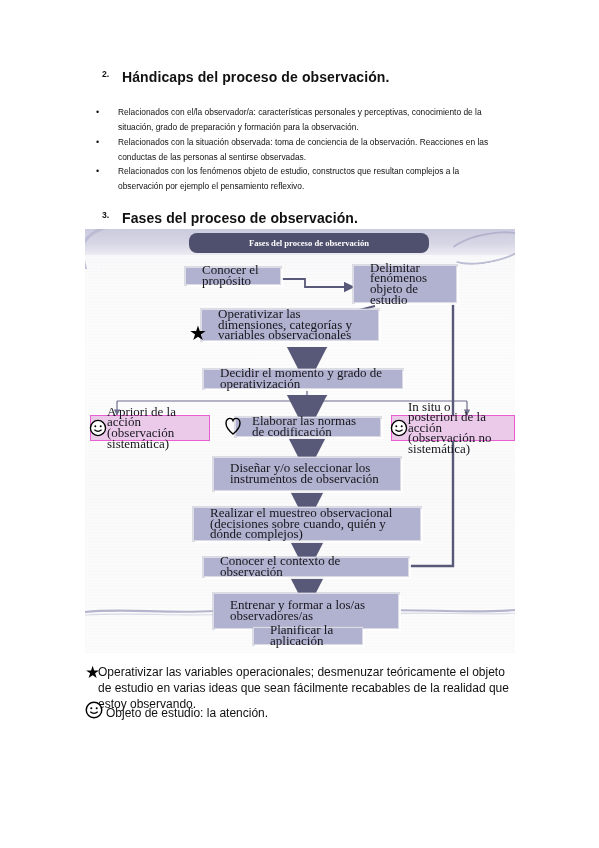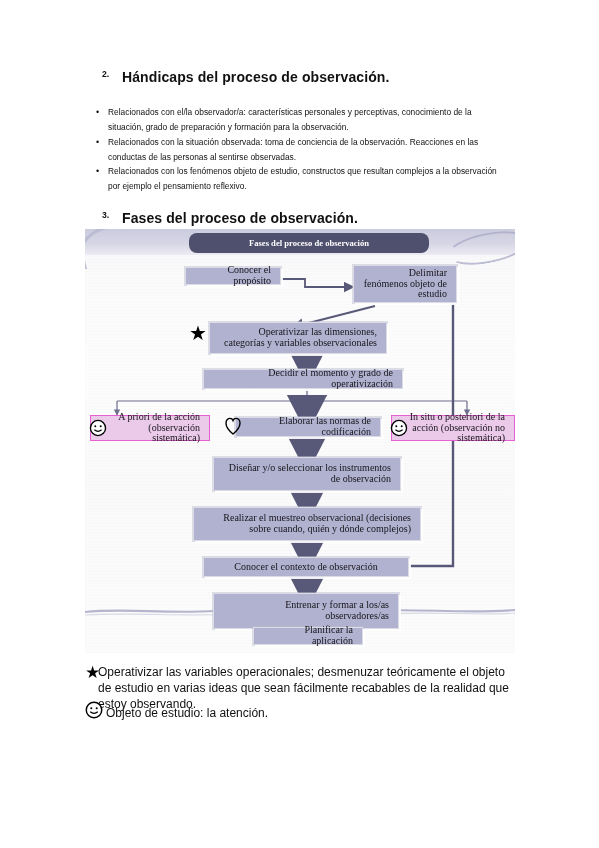--- a/index.html
+++ b/index.html
@@ -12,21 +12,21 @@
 
   
   .sec-head{
     position:absolute;font-size:14px;font-weight:bold;letter-spacing:.1px;
     white-space:nowrap;
   }
   .sec-num{position:absolute;font-size:8.6px;font-weight:bold;}
 
   .bullet-row{position:absolute;font-size:8.4px;line-height:14.6px;}
   .bullet-dot{position:absolute;left:0;top:0px;font-size:9px;line-height:14.6px;}
-  .bullet-txt{display:block;margin-left:12px;}
+  .bullet-txt{display:block;margin-left:22px;}
 
   .para{position:absolute;font-size:12px;line-height:16px;}
 
   
   .diagram{
     position:absolute;left:85px;top:229px;width:430px;height:424px;
     background:
       linear-gradient(180deg,#f7f7f9 0%,#fbfbfc 12%,#fdfdfd 35%,#fafafa 60%,#fcfcfc 100%);
     overflow:hidden;
   }
@@ -56,23 +56,23 @@
   .wave{
     position:absolute;left:0;width:100%;height:14px;
   }
 
   
   .node{
     position:absolute;background:#b1b1d0;
     border:1px solid #dcdce6;
     box-shadow:2px 2px 0 rgba(255,255,255,.9), 0 0 0 1px rgba(190,190,205,.5);
     color:#16161c;font-family:"Liberation Serif", serif;
-    font-size:10px;line-height:10.6px;text-align:right;
+    font-size:13px;line-height:10.6px;text-align:left;
     display:flex;align-items:center;justify-content:center;
-    padding:2px 9px;box-sizing:border-box;
+    padding:2px 16px;box-sizing:border-box;
   }
   .title-bar{
     position:absolute;background:#4f4f6e;border-radius:8px;
     color:#fff;font-family:"Liberation Serif", serif;font-weight:bold;
     font-size:8.6px;display:flex;align-items:center;justify-content:center;
   }
   .node.pink{
     background:#eac9e9;border:1.6px solid #e75fd0;box-shadow:none;
   }
 
@@ -162,21 +162,21 @@
 
       <path d="M324,337 L368,337 L368,62 L350,62" fill="none" stroke="#585878" stroke-width="2.4" marker-end="url(#ah)"></path>
     </svg>
 
     <div class="title-bar" style="left:104px;top:4px;width:240px;height:20px;">Fases del proceso de observación</div>
 
     <div class="node" style="left:100px;top:38px;width:96px;height:18px;">Conocer el propósito</div>
 
     <div class="node" style="left:268px;top:36px;width:104px;height:38px;">Delimitar fenómenos objeto de estudio</div>
 
-    <div class="node" style="left:116px;top:93px;width:178px;height:32px;margin-left:8px;">Operativizar las dimensiones, categorías y variables observacionales</div>
+    <div class="node" style="left:116px;top:80px;width:178px;height:32px;">Operativizar las dimensiones, categorías y variables observacionales</div>
     <span class="glyph" style="left:104px;top:94px;font-size:20px;line-height:1;color:#000;">★</span>
 
     <div class="node" style="left:118px;top:140px;width:200px;height:20px;">Decidir el momento y grado de operativización</div>
 
     <div class="node pink" style="left:5px;top:186px;width:120px;height:26px;">A priori de la acción (observación sistemática)</div>
     <span class="glyph" style="left:4px;top:190px;">
       <svg width="18" height="18" viewBox="0 0 20 20">
           <circle cx="10" cy="10" r="8.4" fill="#fff" stroke="#000" stroke-width="1.5"></circle>
           <circle cx="7" cy="8" r="1.1" fill="#000"></circle>
           <circle cx="13" cy="8" r="1.1" fill="#000"></circle>

